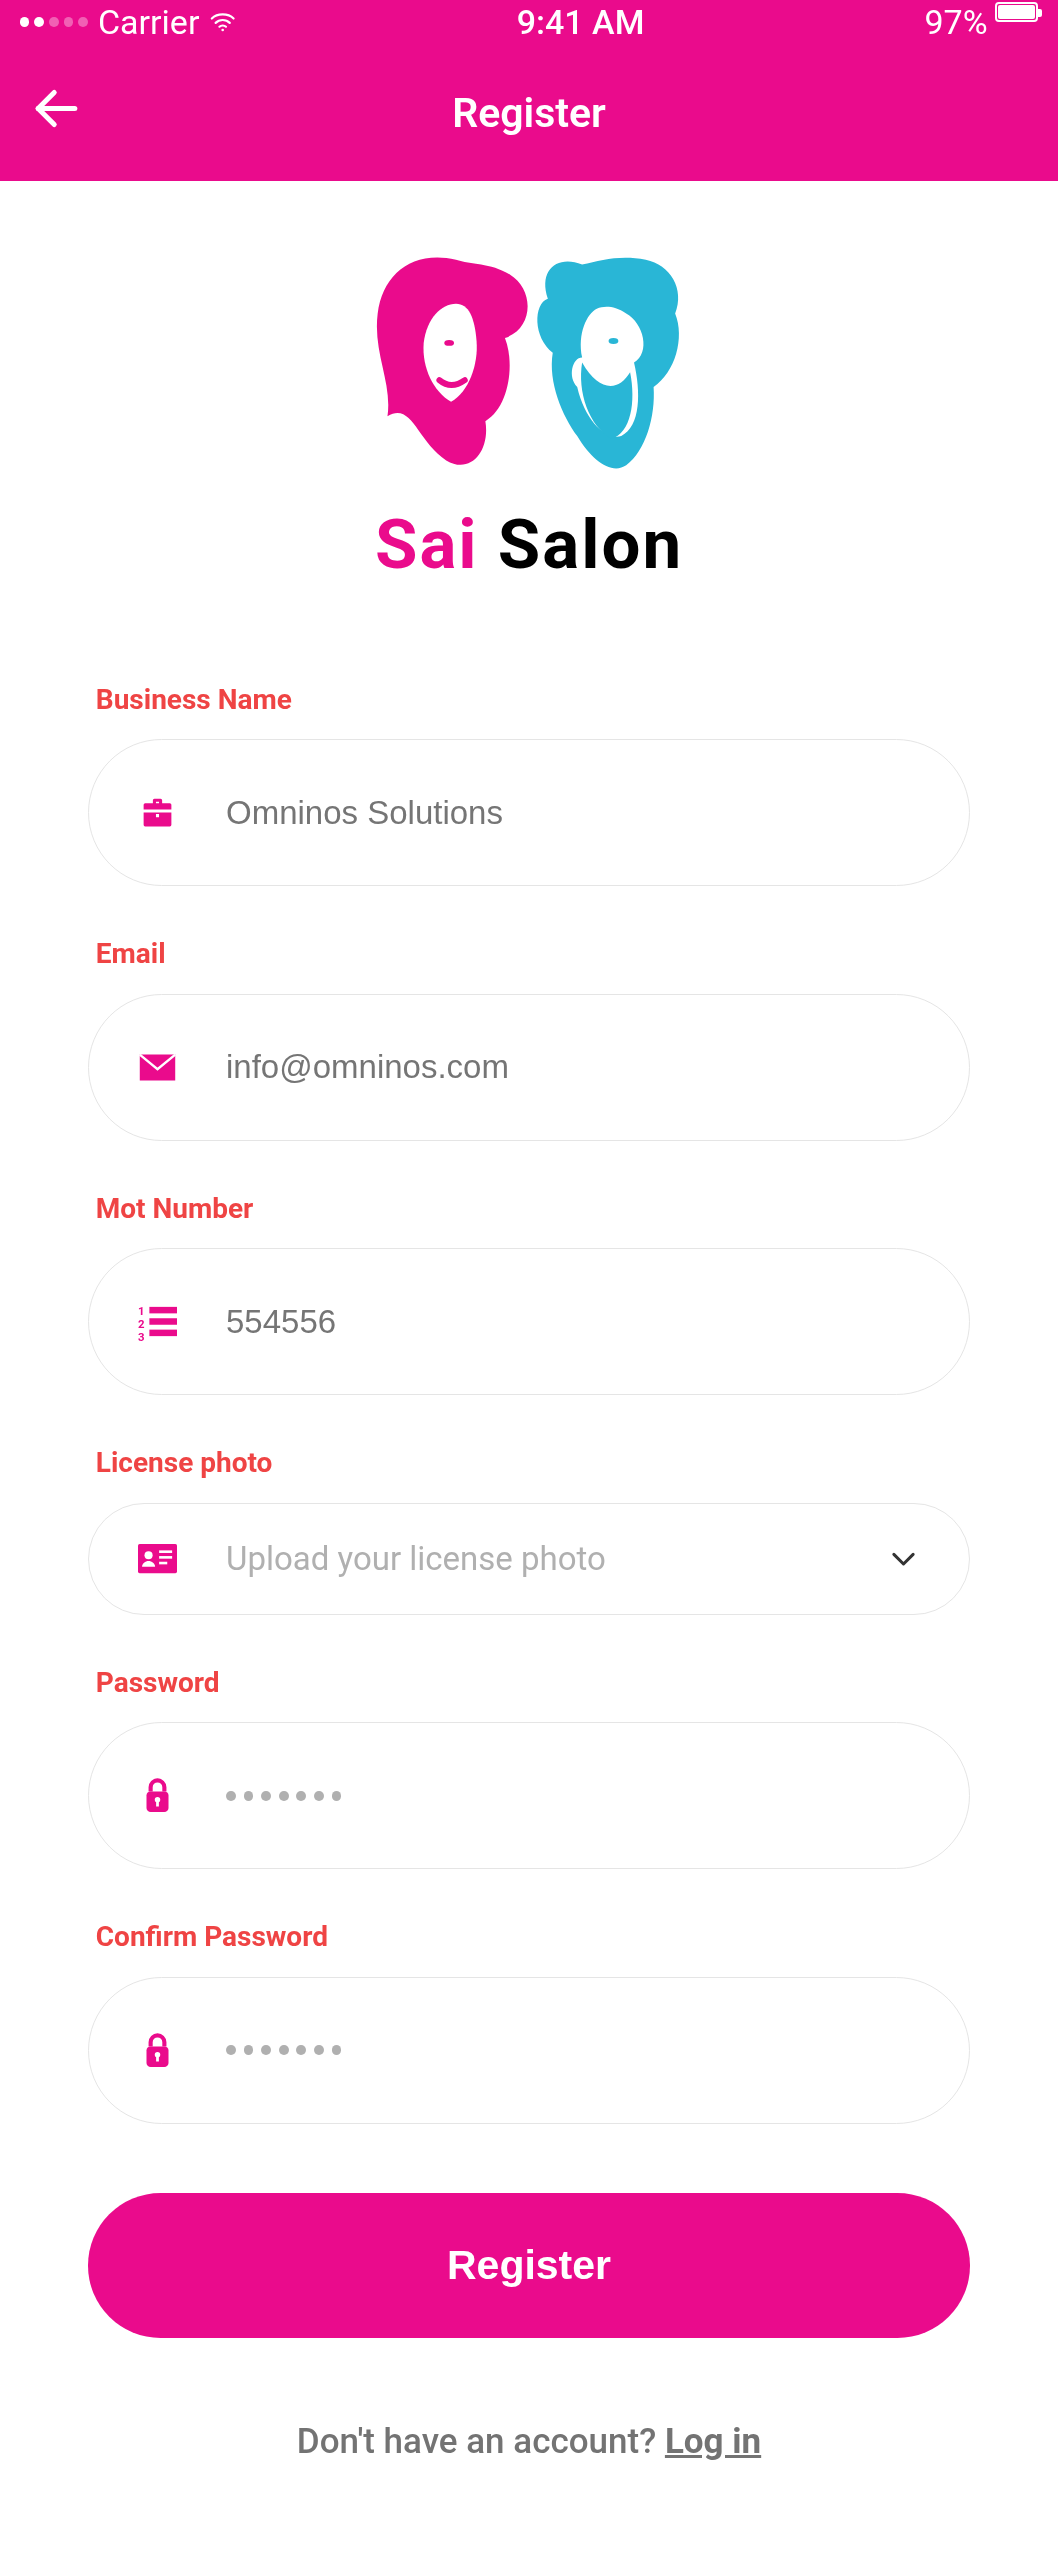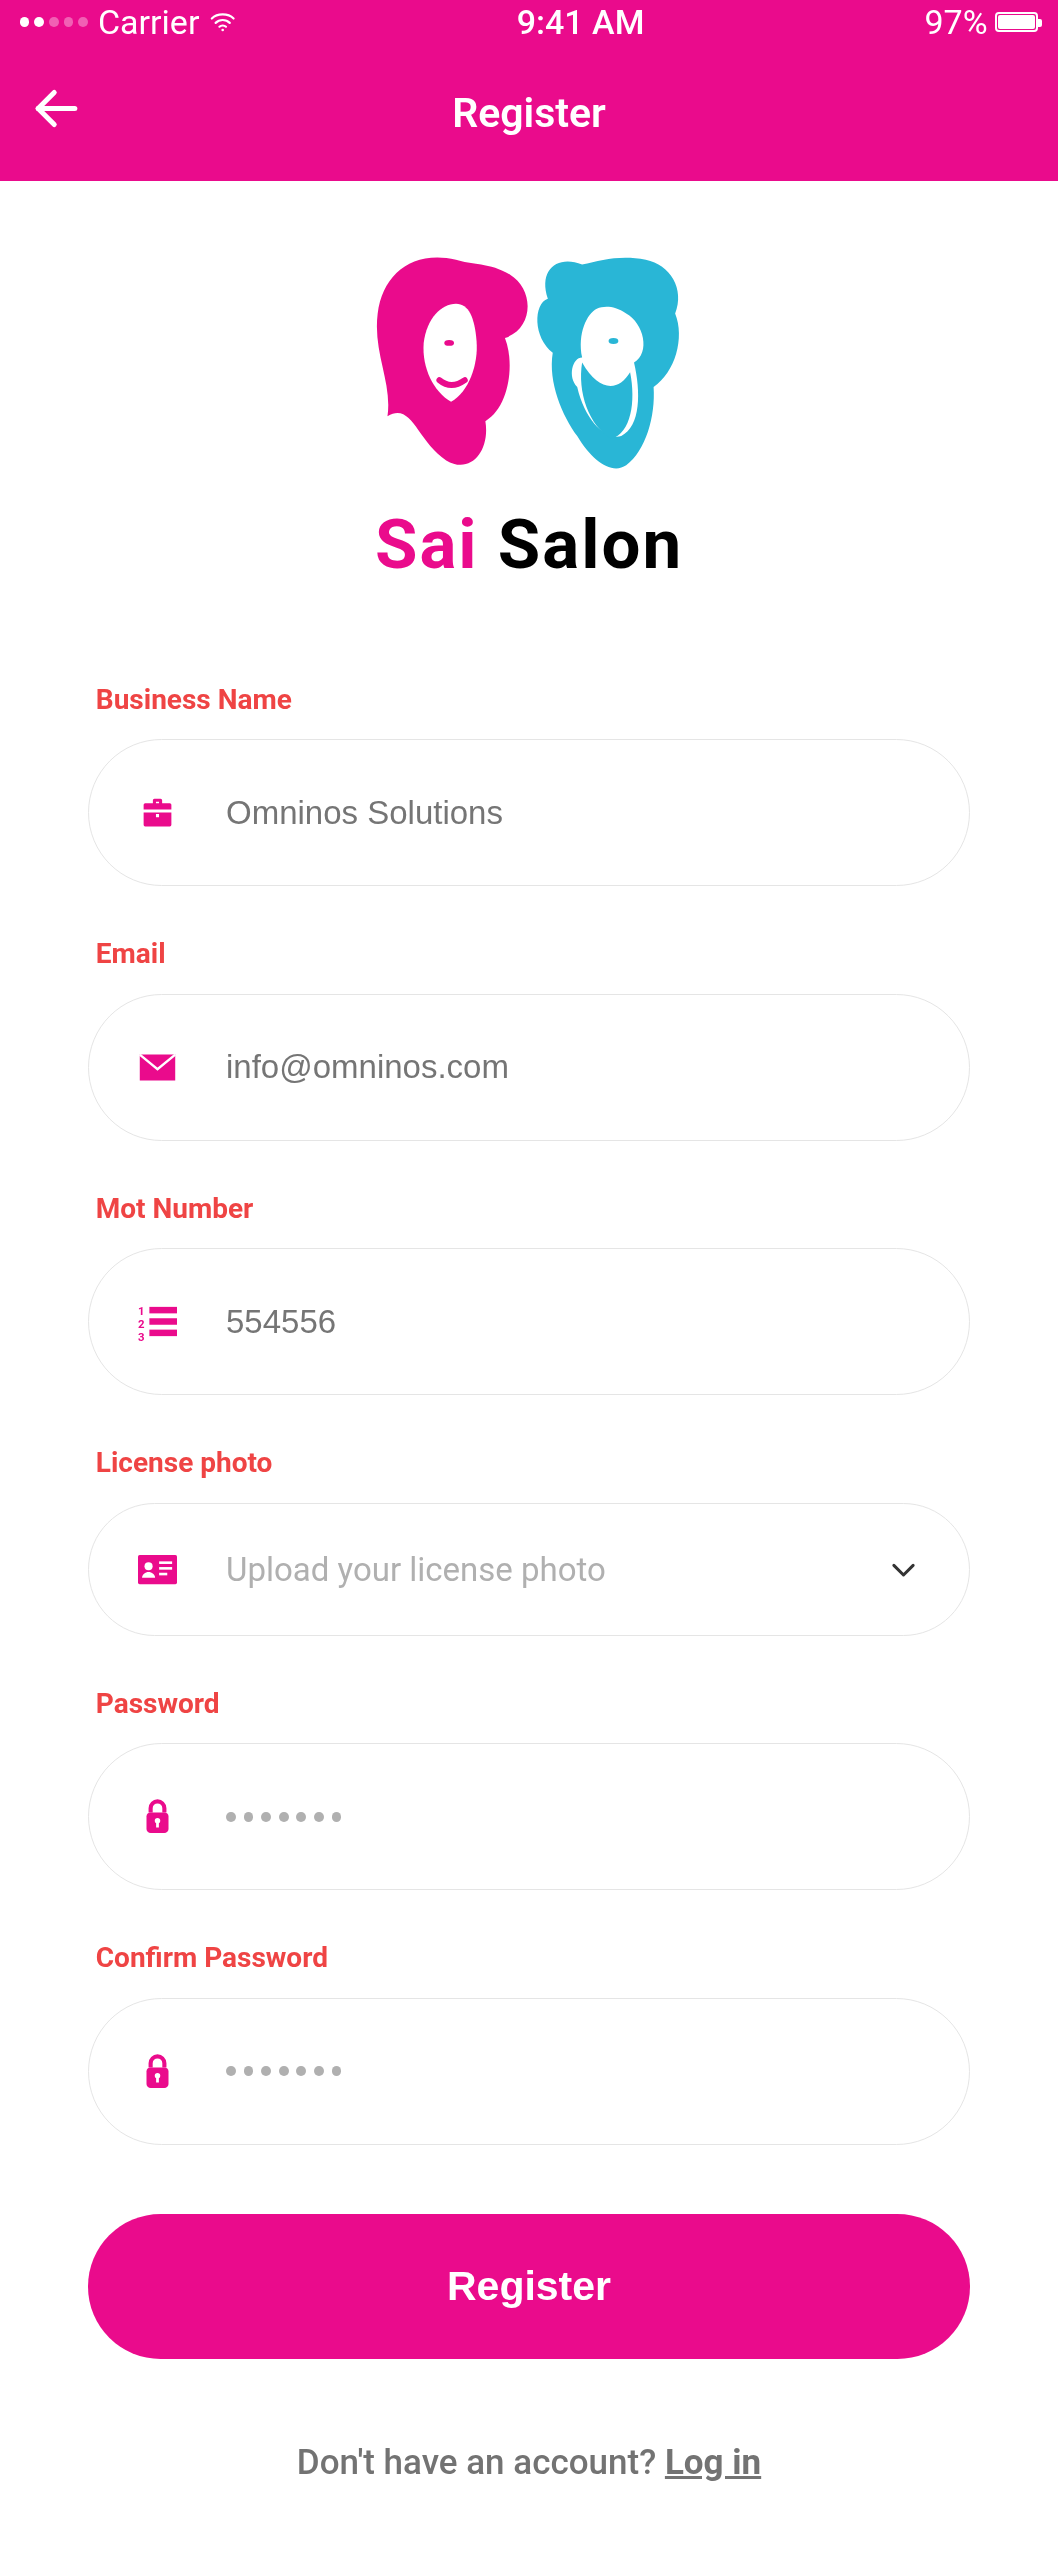--- a/index.html
+++ b/index.html
@@ -18,21 +18,21 @@
     justify-content: space-between;
     padding: 0 19.6px;
     color: #fff;
     font-size: 34px;
   }
   .status-left { display:flex; align-items:center; gap:9.8px; }
   .signal-dots { display:flex; gap:4.9px; align-items:center; }
   .dot { width:9.8px; height:9.8px; border-radius:50%; background:rgba(255,255,255,0.35); }
   .dot.filled { background:#fff; }
   .status-center { font-weight:500; }
-  .status-right { display:flex; align-items:center; gap:7.8px; }
+  .status-right { display:flex; gap:7.8px; }
   .battery {
     width:43px; height:19.6px;
     border:2px solid #fff;
     border-radius:3.9px;
     position:relative;
   }
   .battery::after {
     content:""; position:absolute; right:-5.9px; top:4.9px;
     width:3.9px; height:7.8px; background:#fff; border-radius:0 2px 2px 0;
   }
@@ -85,21 +85,21 @@
     width:39px; height:39px;
     flex-shrink:0;
     display:flex; align-items:center; justify-content:center;
   }
   .input-text {
     font-size:33px;
     color:#b0b0b0;
     flex:1;
     border:none; outline:none; background:transparent;
   }
-  .upload-pill { display:flex; align-items:center; height:133px; border:1.5px solid #e5e5e5; border-radius:78px; padding:0 49px; gap:49px; justify-content:space-between; }
+  .upload-pill { display:flex; align-items:center; height:112px; border:1.5px solid #e5e5e5; border-radius:78px; padding:0 49px; gap:49px; justify-content:space-between; }
   .upload-left { display:flex; align-items:center; gap:49px; }
   .chevron { width:33px; height:33px; }
 
   .password-dots { display:flex; gap:7.8px; }
   .pdot { width:9.8px; height:9.8px; background:#b0b0b0; border-radius:50%; }
 
   .register-btn {
     margin-top: 69px;
     height:145px;
     background:#EA0B8C;

